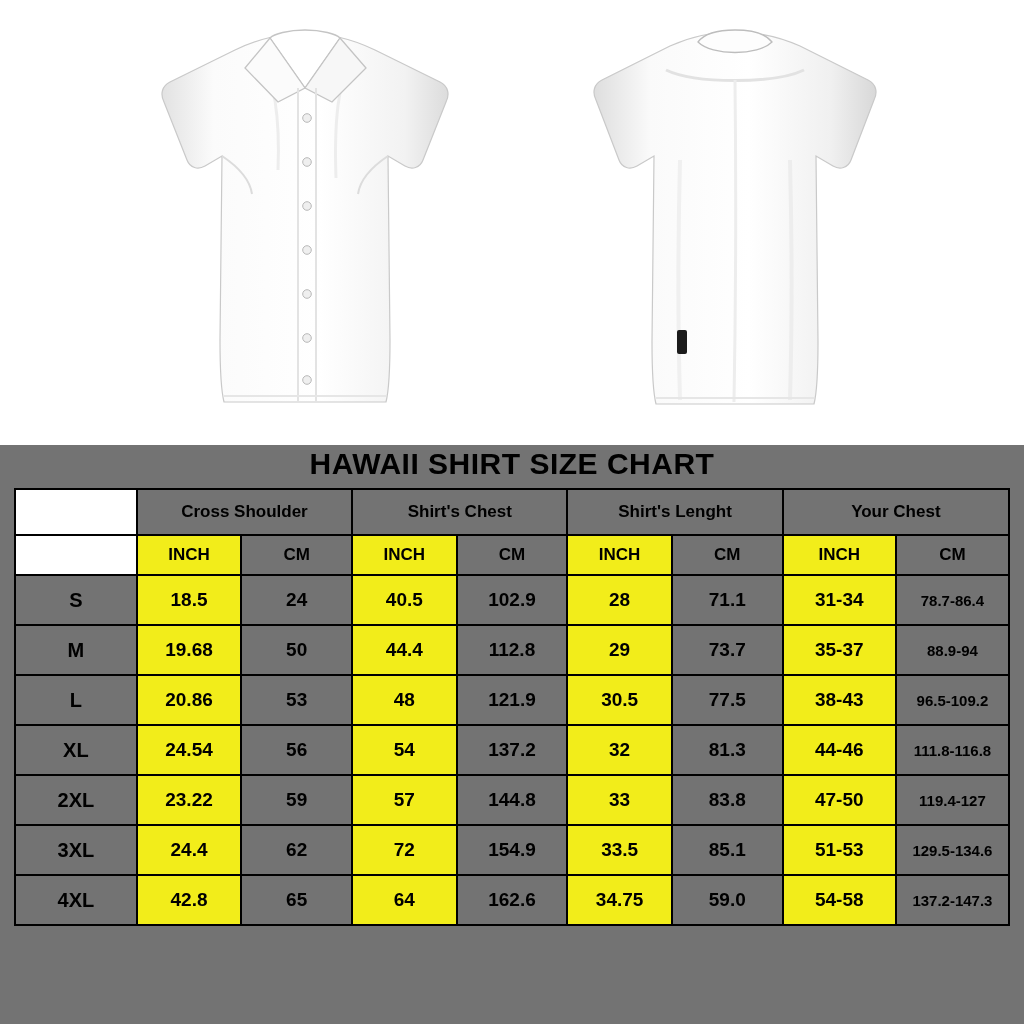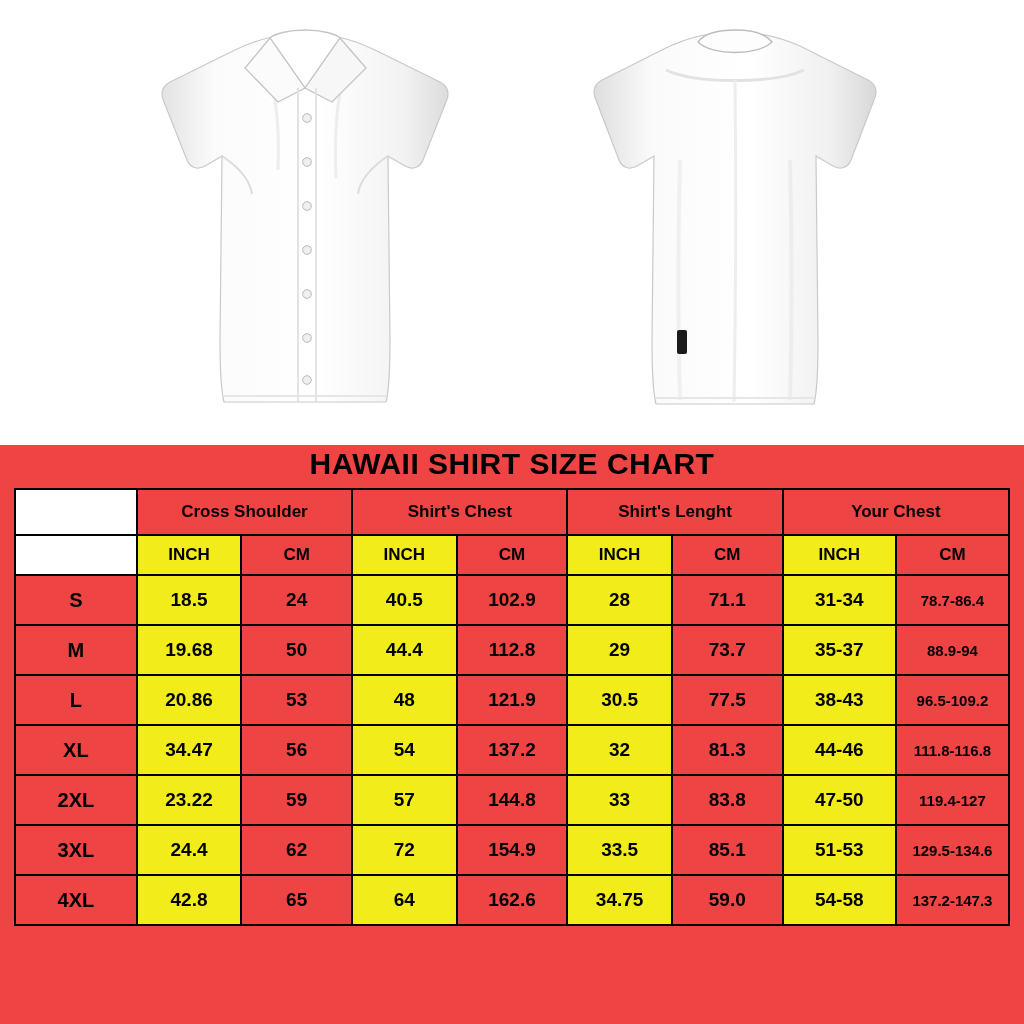--- a/index.html
+++ b/index.html
@@ -11,21 +11,21 @@
     width: 1024px;
     height: 1024px;
     font-family: "Liberation Sans", sans-serif;
     color: #000000;
     overflow: hidden;
   }
   .page {
     position: relative;
     width: 1024px;
     height: 1024px;
-    background: #ef4444;
+    background: #737373;
   }
 
   
   .shirts {
     position: relative;
     width: 1024px;
     height: 445px;
     background: #ffffff;
   }
   .shirt {
@@ -229,21 +229,21 @@
           <td class="val">53</td>
           <td class="hl val">48</td>
           <td class="val">121.9</td>
           <td class="hl val">30.5</td>
           <td class="val">77.5</td>
           <td class="hl val">38-43</td>
           <td class="val-small">96.5-109.2</td>
         </tr>
         <tr>
           <td class="size-cell">XL</td>
-          <td class="hl val">34.47</td>
+          <td class="hl val">24.54</td>
           <td class="val">56</td>
           <td class="hl val">54</td>
           <td class="val">137.2</td>
           <td class="hl val">32</td>
           <td class="val">81.3</td>
           <td class="hl val">44-46</td>
           <td class="val-small">111.8-116.8</td>
         </tr>
         <tr>
           <td class="size-cell">2XL</td>

